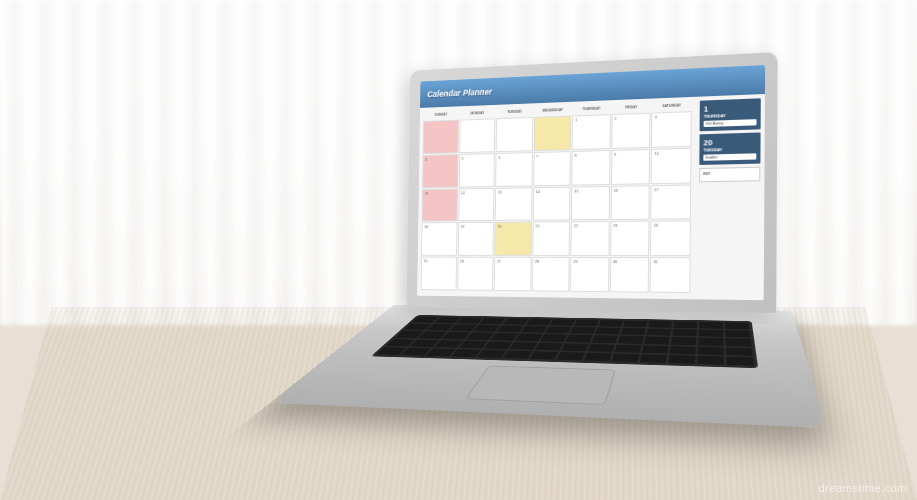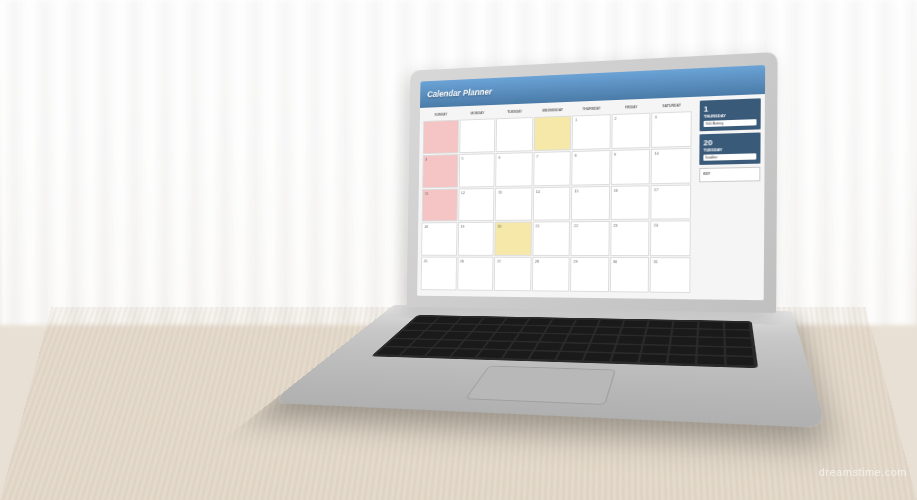--- a/index.html
+++ b/index.html
@@ -224,21 +224,21 @@
       font-size: 3.5px;
       color: #666;
     }
     .key-panel-title {
       font-weight: bold;
       text-transform: uppercase;
       margin-bottom: 2px;
     }
     .watermark {
       position: absolute;
-      bottom: 22px;
+      bottom: 6px;
       right: 10px;
       font-size: 11px;
       color: rgba(255,255,255,0.65);
       font-family: Arial, sans-serif;
       letter-spacing: 0.5px;
     }
   </style>
 </head>
 <body>
 

